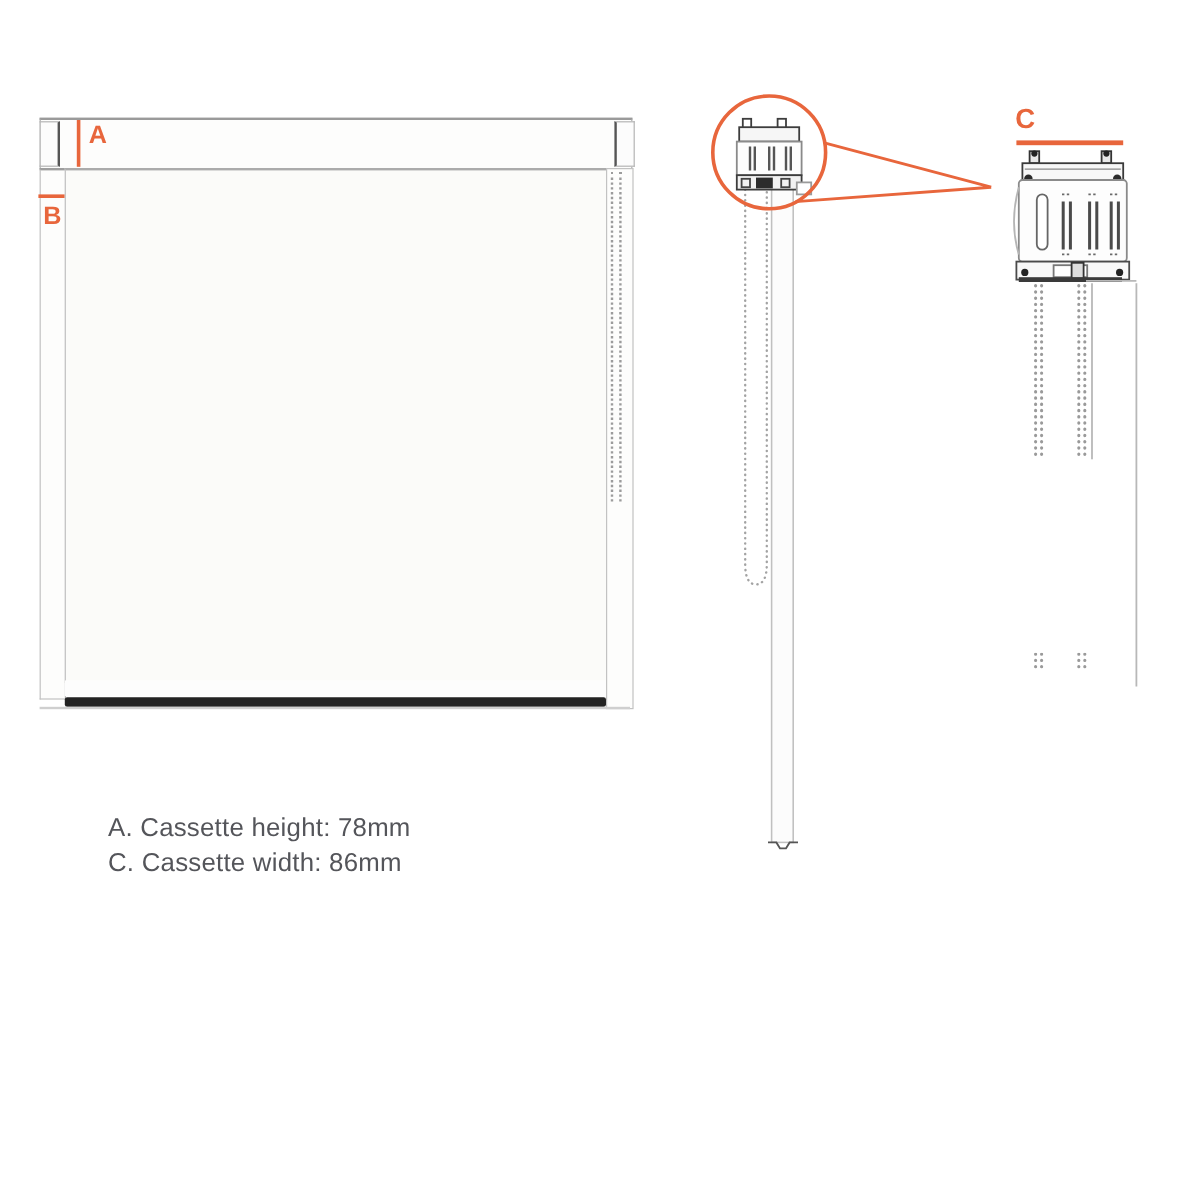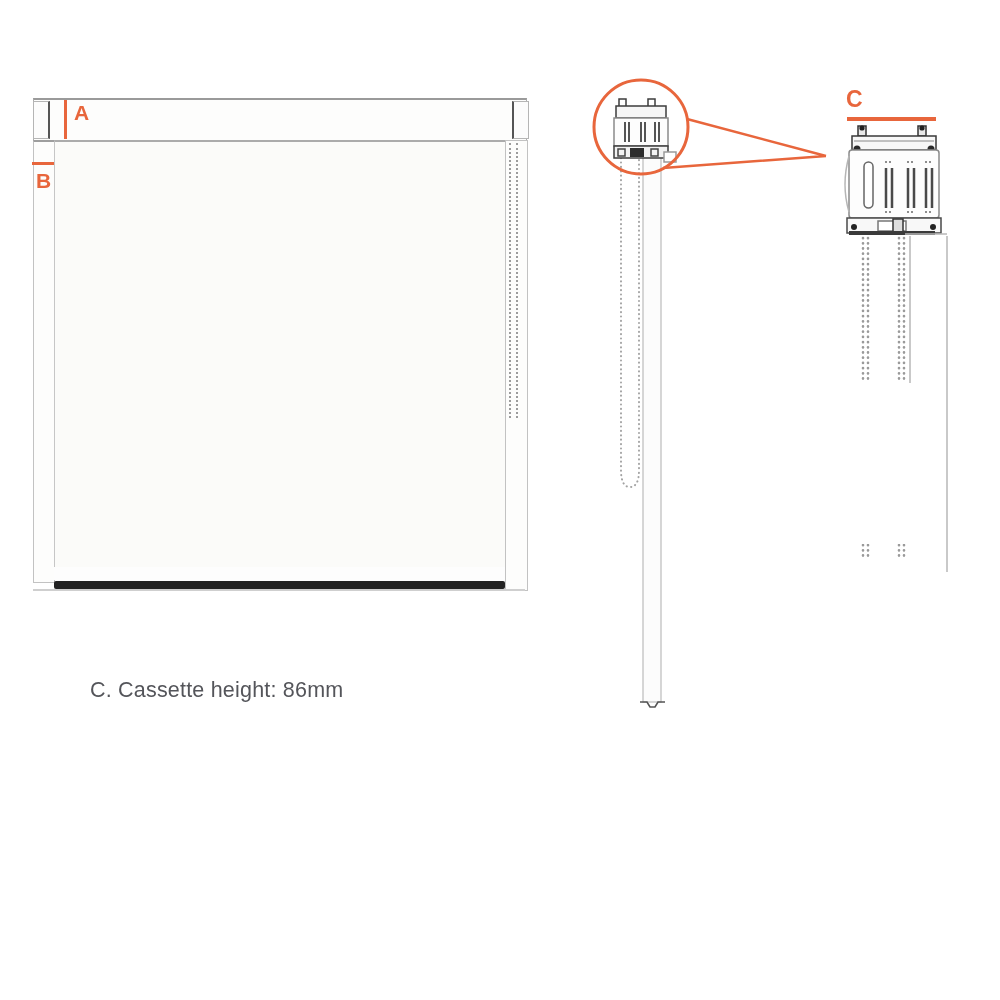--- a/index.html
+++ b/index.html
@@ -107,16 +107,17 @@
       <path d="M863 238 V382 M868 238 V382 M899 238 V382 M904 238 V382" fill="none" stroke="#9a9a9a" stroke-width="2.6" stroke-dasharray="0.2 5" stroke-linecap="round"></path>
       <path d="M863 545 V556 M868 545 V556 M899 545 V556 M904 545 V556" fill="none" stroke="#9a9a9a" stroke-width="2.6" stroke-dasharray="0.2 5" stroke-linecap="round"></path>
       <rect x="708" y="383" width="235" height="161" fill="#ffffff" stroke="none"></rect>
     </g>
   </svg>
 
   <div class="abs marker-c">C</div>
   <div class="abs c-underline"></div>
 
   <div class="abs legend">
-    <p>C. Cassette height: 86mm</p>
+    <p>A. Cassette height: 78mm</p>
+    <p>C. Cassette width: 86mm</p>
   </div>
 
 </div>
 
 </body></html>

